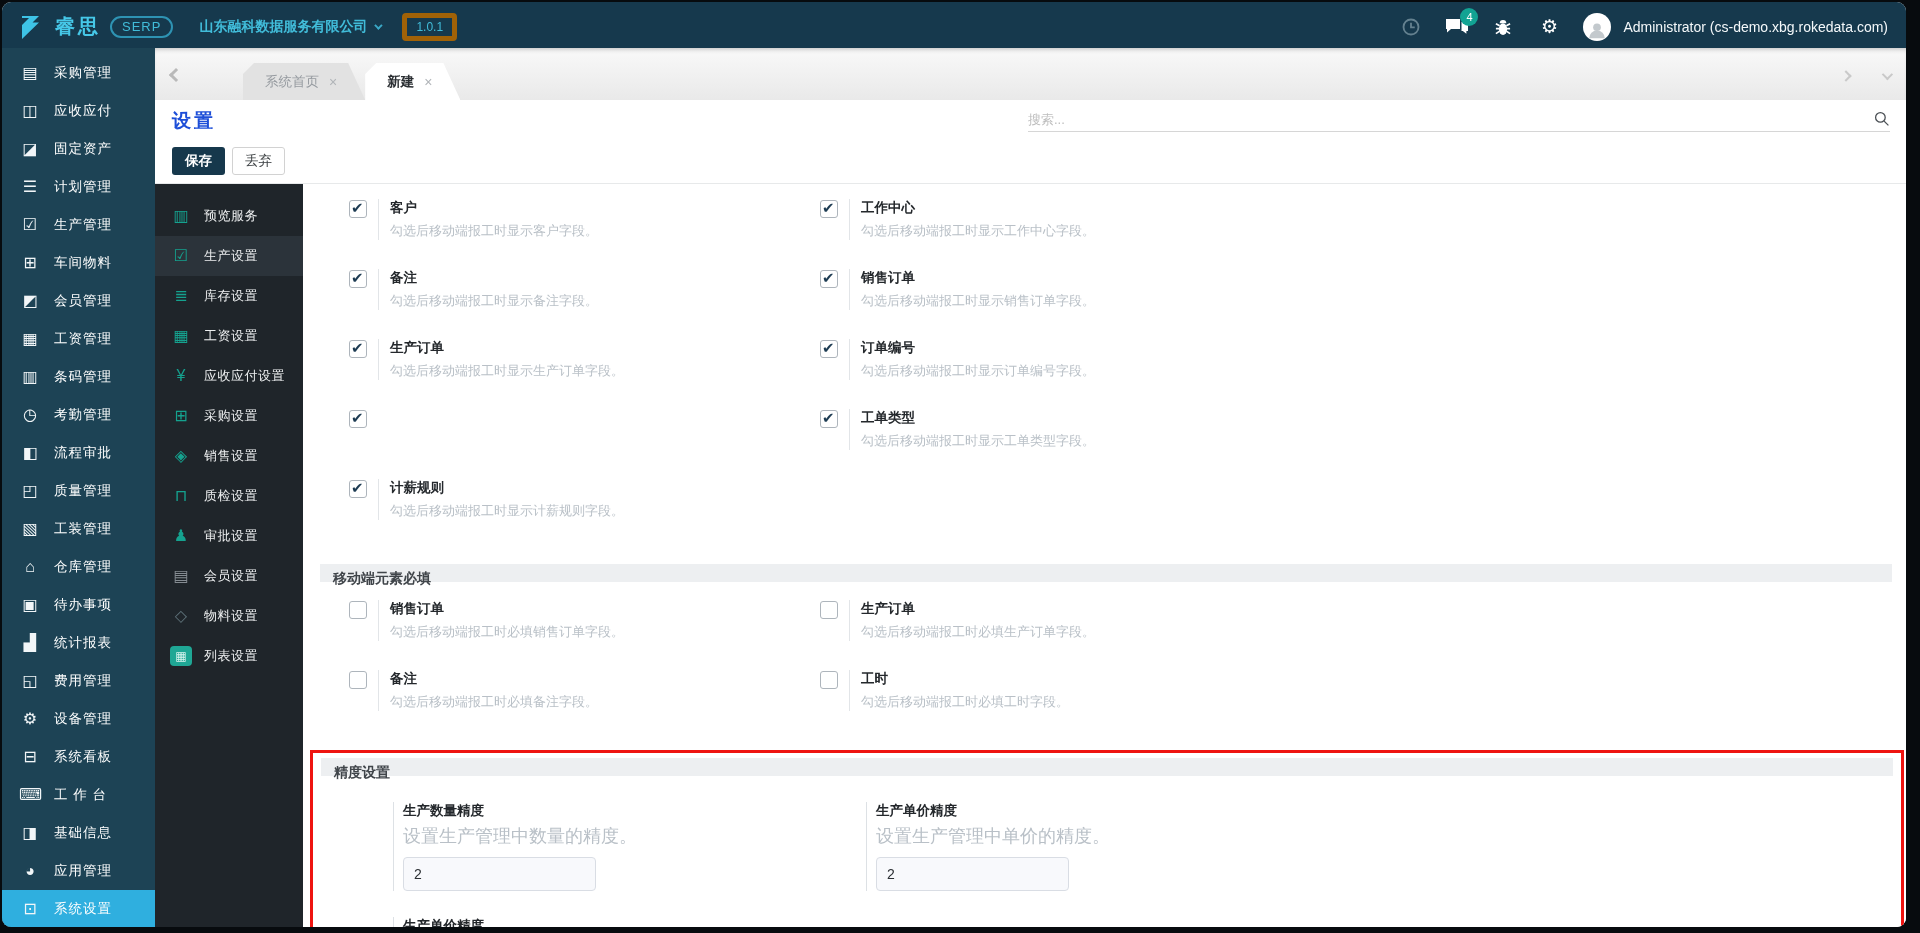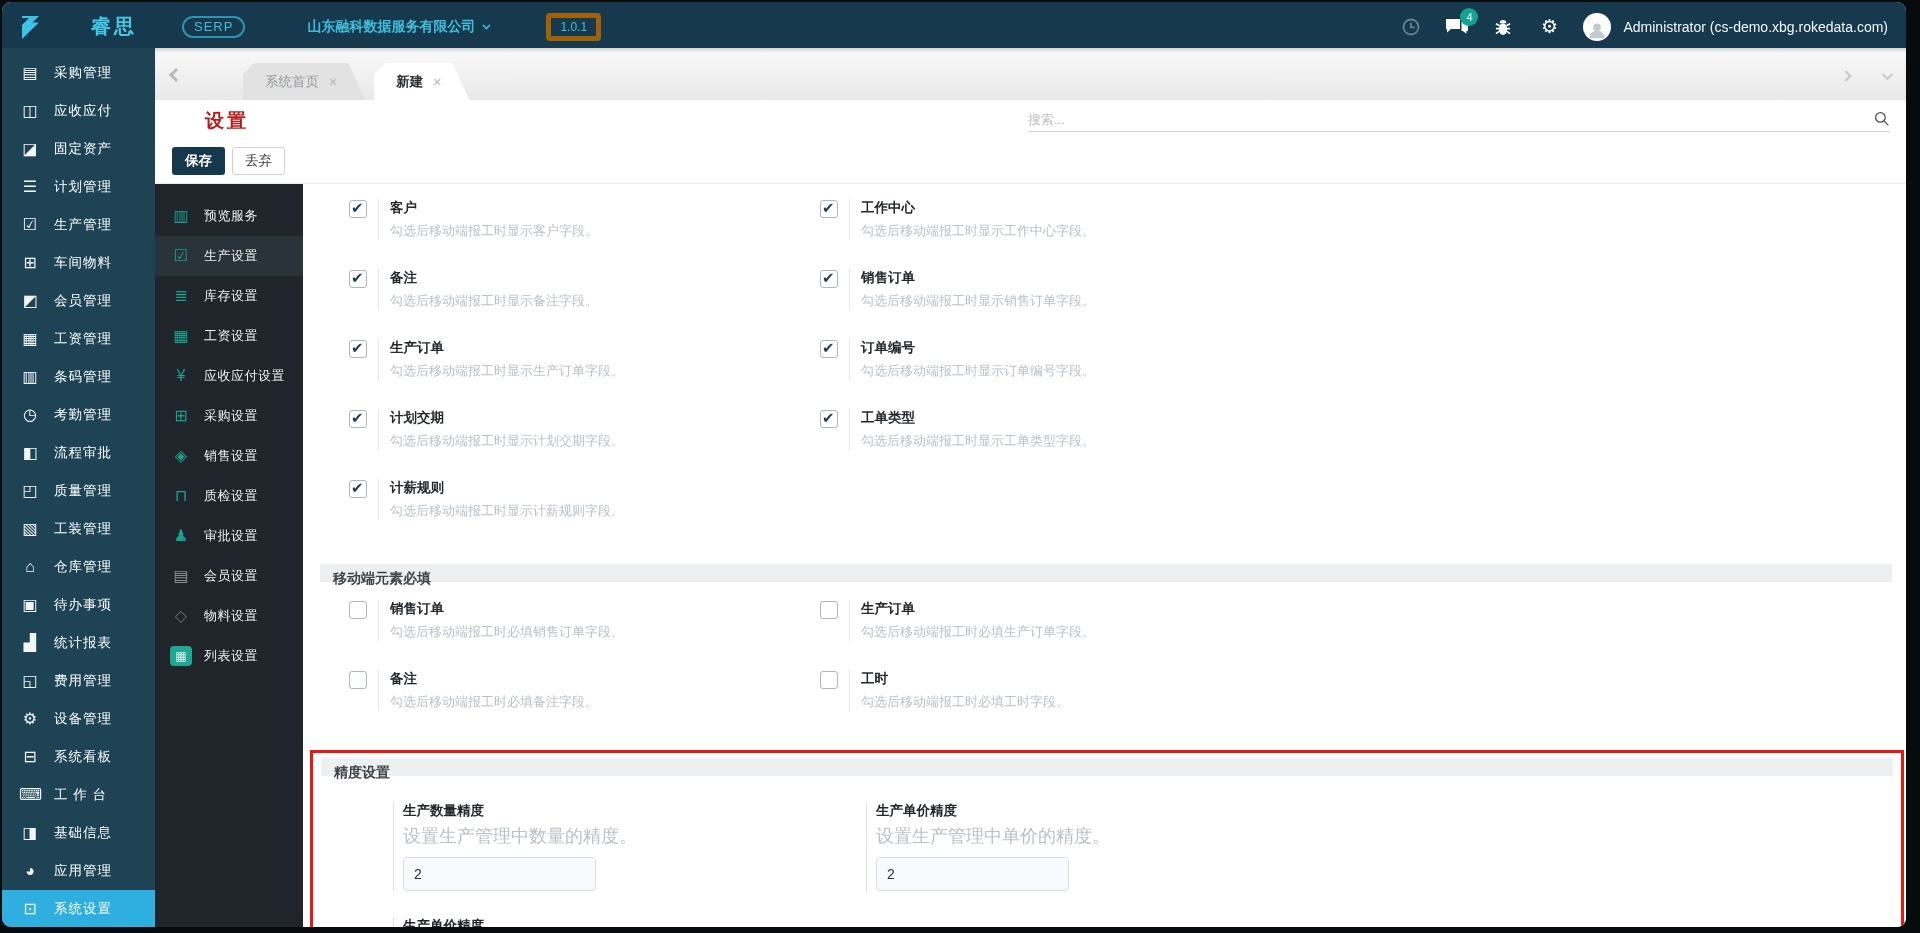--- a/index.html
+++ b/index.html
@@ -1,21 +1,21 @@
 <!DOCTYPE html>
 <html><head>
 <meta charset="utf-8">
 <style>
   * { margin:0; padding:0; box-sizing:border-box; }
   html,body { width:1920px; height:933px; }
   body { background:#070b0e; font-family:"Liberation Sans","DejaVu Sans",sans-serif; position:relative; overflow:hidden; }
   .window { position:absolute; left:2px; top:2px; width:1904px; height:925px; border-radius:9px; overflow:hidden; background:#fff; }
 
   
-  .topbar { position:absolute; left:0; top:0; right:0; height:49px; background:#16394d; display:flex; align-items:center; padding:16px 18px;gap:36px; }
+  .topbar { position:absolute; left:0; top:0; right:0; height:49px; background:#16394d; display:flex; align-items:center; padding:16px 18px; }
   .logo { width:26px; height:26px; }
   .brand { color:#46c8e8; font-size:20px; font-weight:bold; letter-spacing:3px; margin-left:9px; }
   .brand-badge { margin-left:9px; color:#41bcd9; border:2px solid #2e93b3; border-radius:12px; font-size:13px; padding:1px 10px 2px; letter-spacing:1px; }
   .company { margin-left:26px; color:#41bcd9; font-size:14px; font-weight:bold; display:flex; align-items:center; gap:7px; cursor:pointer; }
   .chev { display:inline-block; width:8px; height:8px; border-right:2px solid #c4c4c4; border-bottom:2px solid #c4c4c4; }
   .chev.down { transform:rotate(45deg) translateY(-2px); }
   .chev.cyan { border-color:#3aa8c6; width:6px; height:6px; }
   .version-badge { margin-left:22px; color:#41bcd9; border:5px solid #a16207; border-radius:4px; font-size:12px; padding:2px 9px; }
   .topbar-right { margin-left:auto; display:flex; align-items:center; gap:22px; }
   .tb-icon { position:relative; width:24px; height:24px; display:flex; align-items:center; justify-content:center; cursor:pointer; }
@@ -27,32 +27,32 @@
   
   .sidebar { position:absolute; left:0; top:46px; bottom:0; width:153px; background:#1d4355; padding-top:6px; }
   .sbi { height:38px; display:flex; align-items:center; padding-left:17px; gap:13px; cursor:pointer; }
   .sbi.active { background:#2fafdf; }
   .sbico { width:22px; text-align:center; color:#f2f6f8; font-size:16px; line-height:1; }
   .sbl { color:#fdfefe; font-size:13.5px; letter-spacing:1px; }
 
   
   .tabstrip { position:absolute; left:153px; top:46px; right:0; height:52px; background:linear-gradient(#f9f9f9,#e9e9e9); box-shadow:inset 0 4px 5px -3px rgba(0,0,0,.25); }
   .back-chev { position:absolute; left:16px; top:22px; width:10px; height:10px; border-right:3px solid #b9b9b9; border-bottom:3px solid #b9b9b9; transform:rotate(135deg); cursor:pointer; }
-  .tabs-row { position:absolute; left:88px; bottom:0; display:flex; gap:9px; }
+  .tabs-row { position:absolute; left:88px; bottom:0; display:flex; }
   .tab { position:relative; height:37px; display:flex; align-items:center; gap:10px; font-size:13.5px; padding:0 28px 0 22px; clip-path:polygon(0 100%,0 11px,11px 0,calc(100% - 17px) 0,100% 100%); cursor:pointer; }
   .tab.inactive { background:#e2e2e2; color:#969ba0; }
   .tab.active { background:#ffffff; color:#2b2f33; font-weight:bold; }
   .tab-close { font-size:14px; color:#b0b4b8; font-weight:normal; cursor:pointer; }
   .strip-chevs { position:absolute; right:16px; top:24px; display:flex; gap:32px; }
   .strip-chevs .chev { border-color:#c9c9c9; }
   .chev.right { transform:rotate(-45deg); }
 
   
   .header { position:absolute; left:153px; top:98px; right:0; height:84px; background:#fff; border-bottom:1px solid #e7e9ea; }
-  .page-title { position:absolute; left:17px; top:8px; font-size:19px; font-weight:bold; color:#b91c1c; letter-spacing:3px;margin-left:33px; }
+  .page-title { position:absolute; left:17px; top:8px; font-size:19px; font-weight:bold; color:#1d4ed8; letter-spacing:3px; }
   .searchbox { position:absolute; right:16px; top:7px; width:862px; height:25px; border-bottom:1px solid #d6d6d6; display:flex; align-items:center; }
   .searchbox input { flex:1; border:none; outline:none; font-size:13px; color:#444; background:transparent; }
   .searchbox input::placeholder { color:#bdbdbd; }
   .btn-row { position:absolute; left:17px; top:47px; display:flex; gap:7px; }
   .btn { font-size:13.5px; padding:4px 12px; border-radius:3px; cursor:pointer; border:1px solid transparent; }
   .btn.primary { background:#16384c; color:#fff; font-weight:bold; }
   .btn.secondary { background:#fff; color:#3c4043; border-color:#d2d2d2; }
 
   
   .page-body { position:absolute; left:153px; top:182px; right:0; bottom:0; background:#fff; overflow:hidden; }
@@ -360,24 +360,20 @@
         </div>
         <div class="fitem">
           <span class="cb" data-checked="true"></span>
           <div class="ftext">
               <div class="flabel">订单编号</div>
               <div class="fdesc">勾选后移动端报工时显示订单编号字段。</div>
             </div>
         </div>
         <div class="fitem">
           <span class="cb" data-checked="true"></span>
-          <div class="ftext">
-              <div class="flabel">计划交期</div>
-              <div class="fdesc">勾选后移动端报工时显示计划交期字段。</div>
-            </div>
         </div>
         <div class="fitem">
           <span class="cb" data-checked="true"></span>
           <div class="ftext">
               <div class="flabel">工单类型</div>
               <div class="fdesc">勾选后移动端报工时显示工单类型字段。</div>
             </div>
         </div>
         <div class="fitem">
           <span class="cb" data-checked="true"></span>

